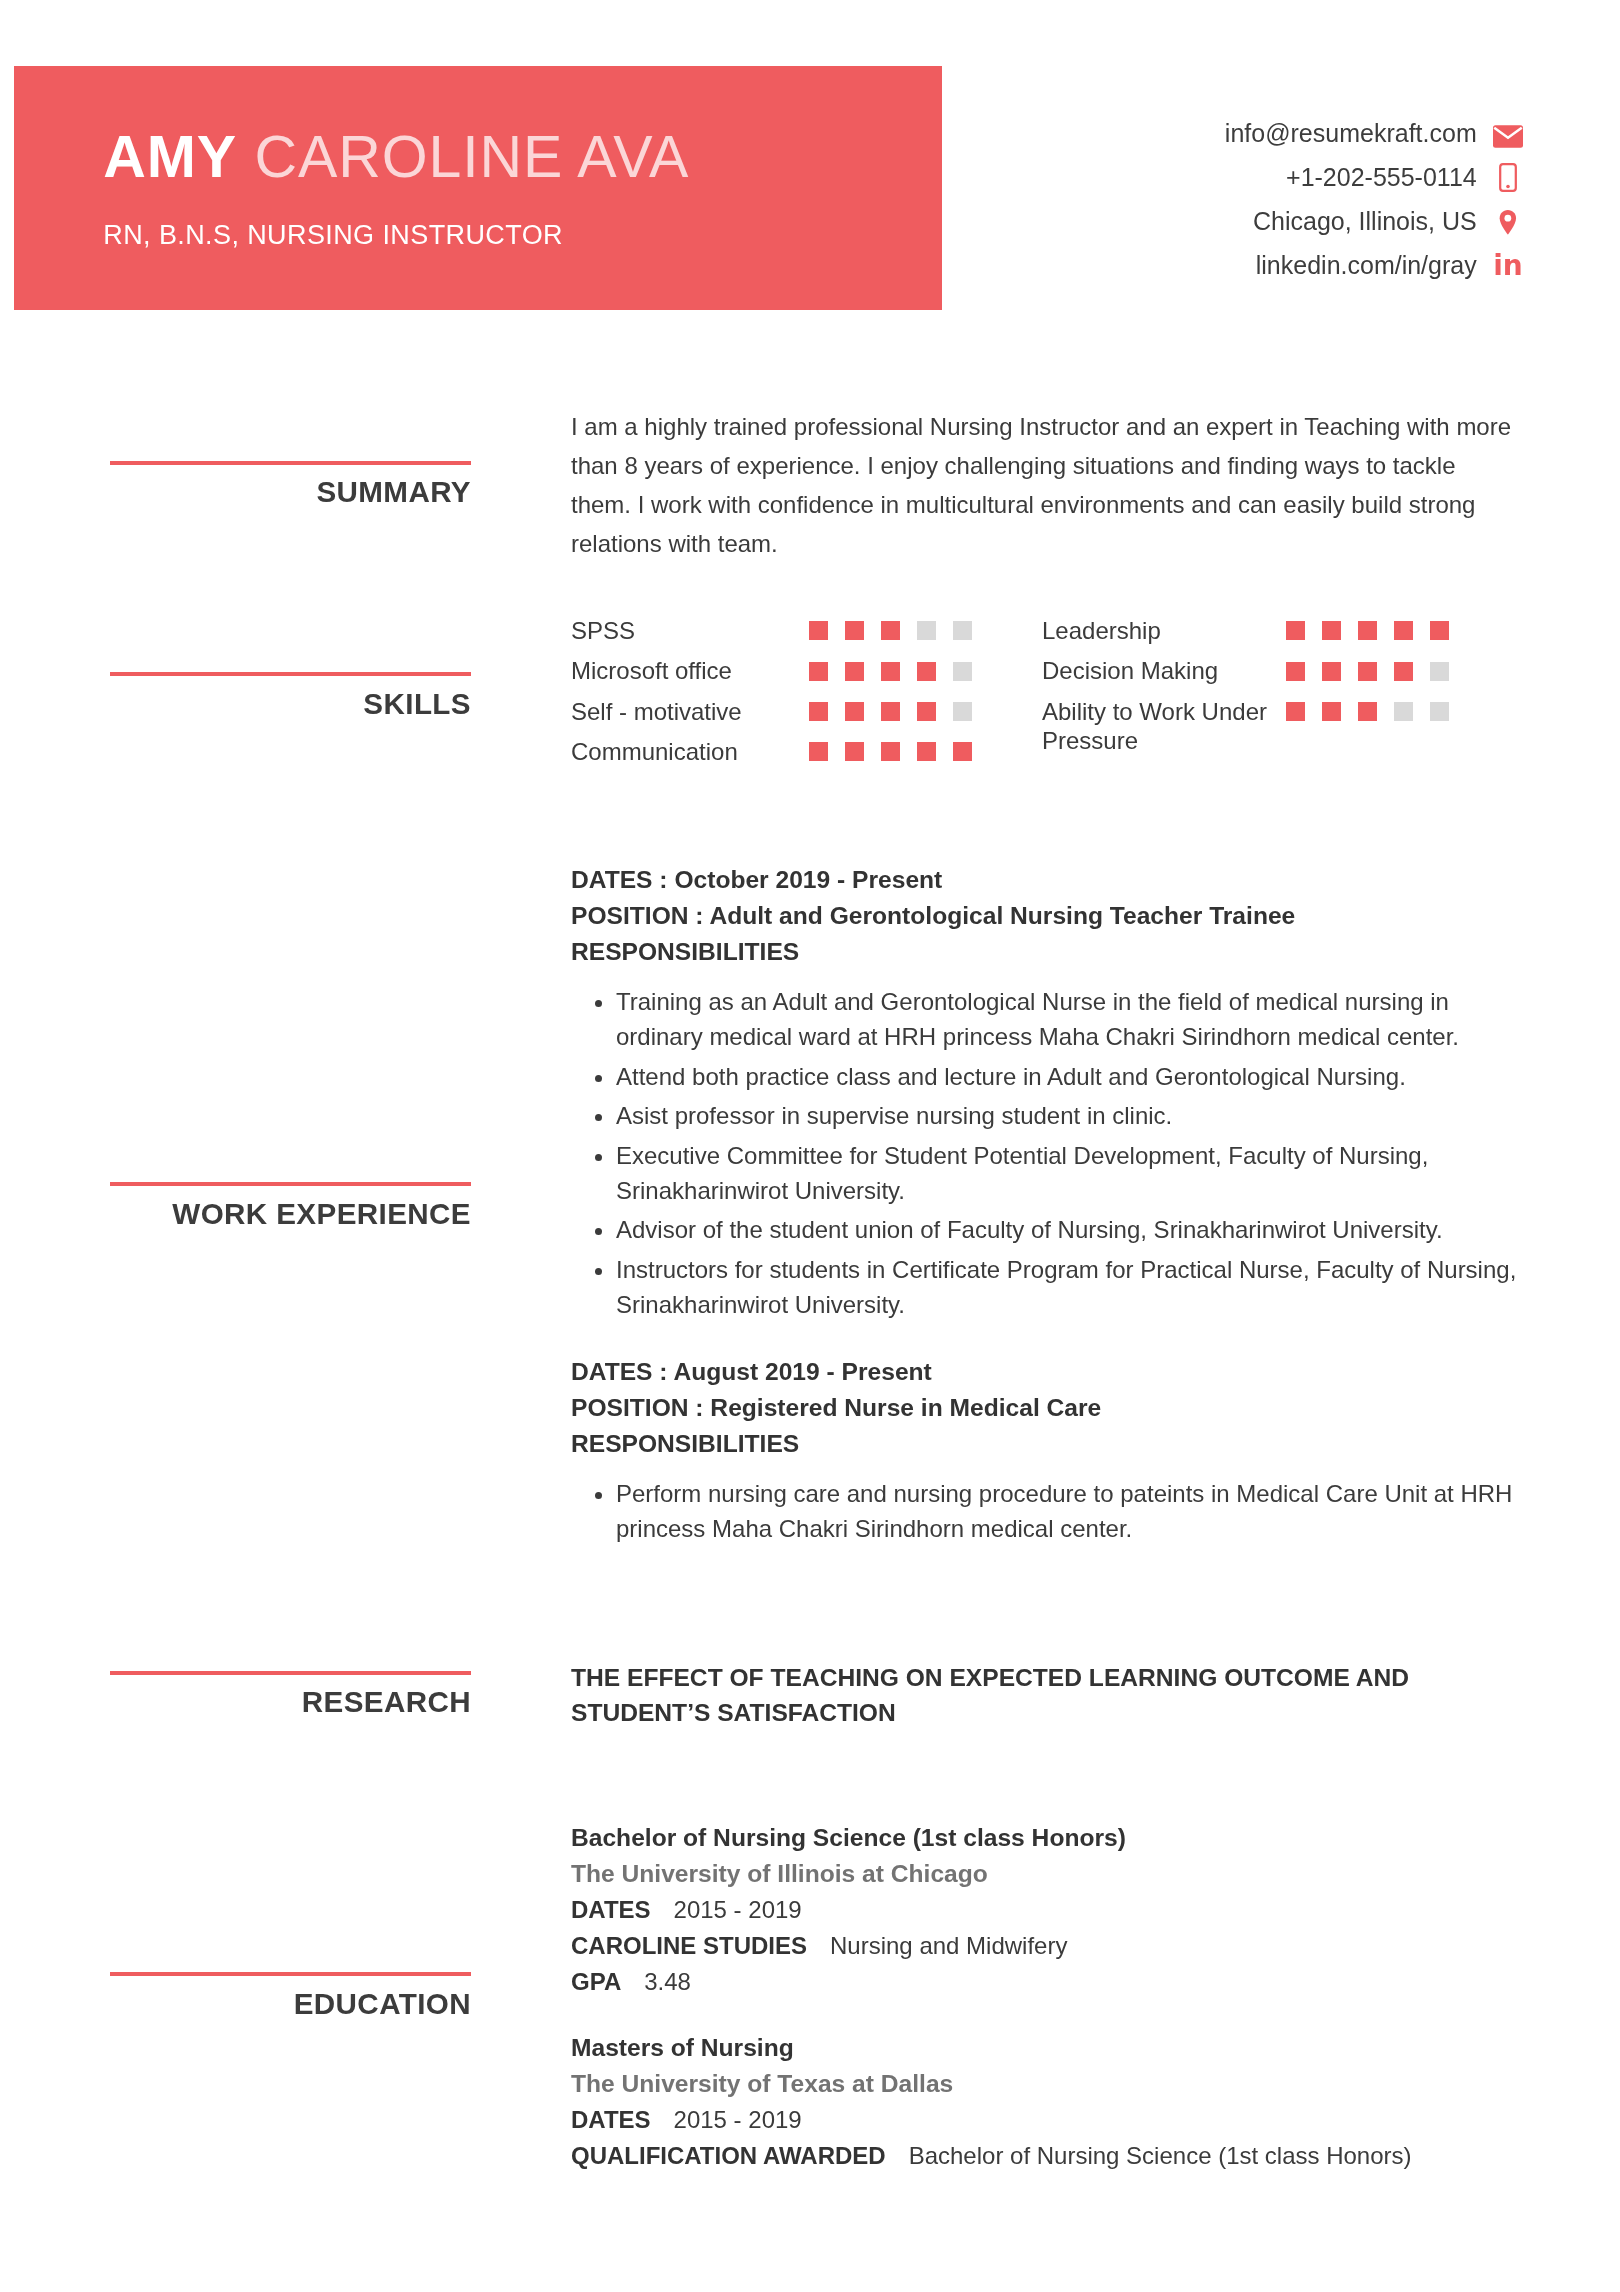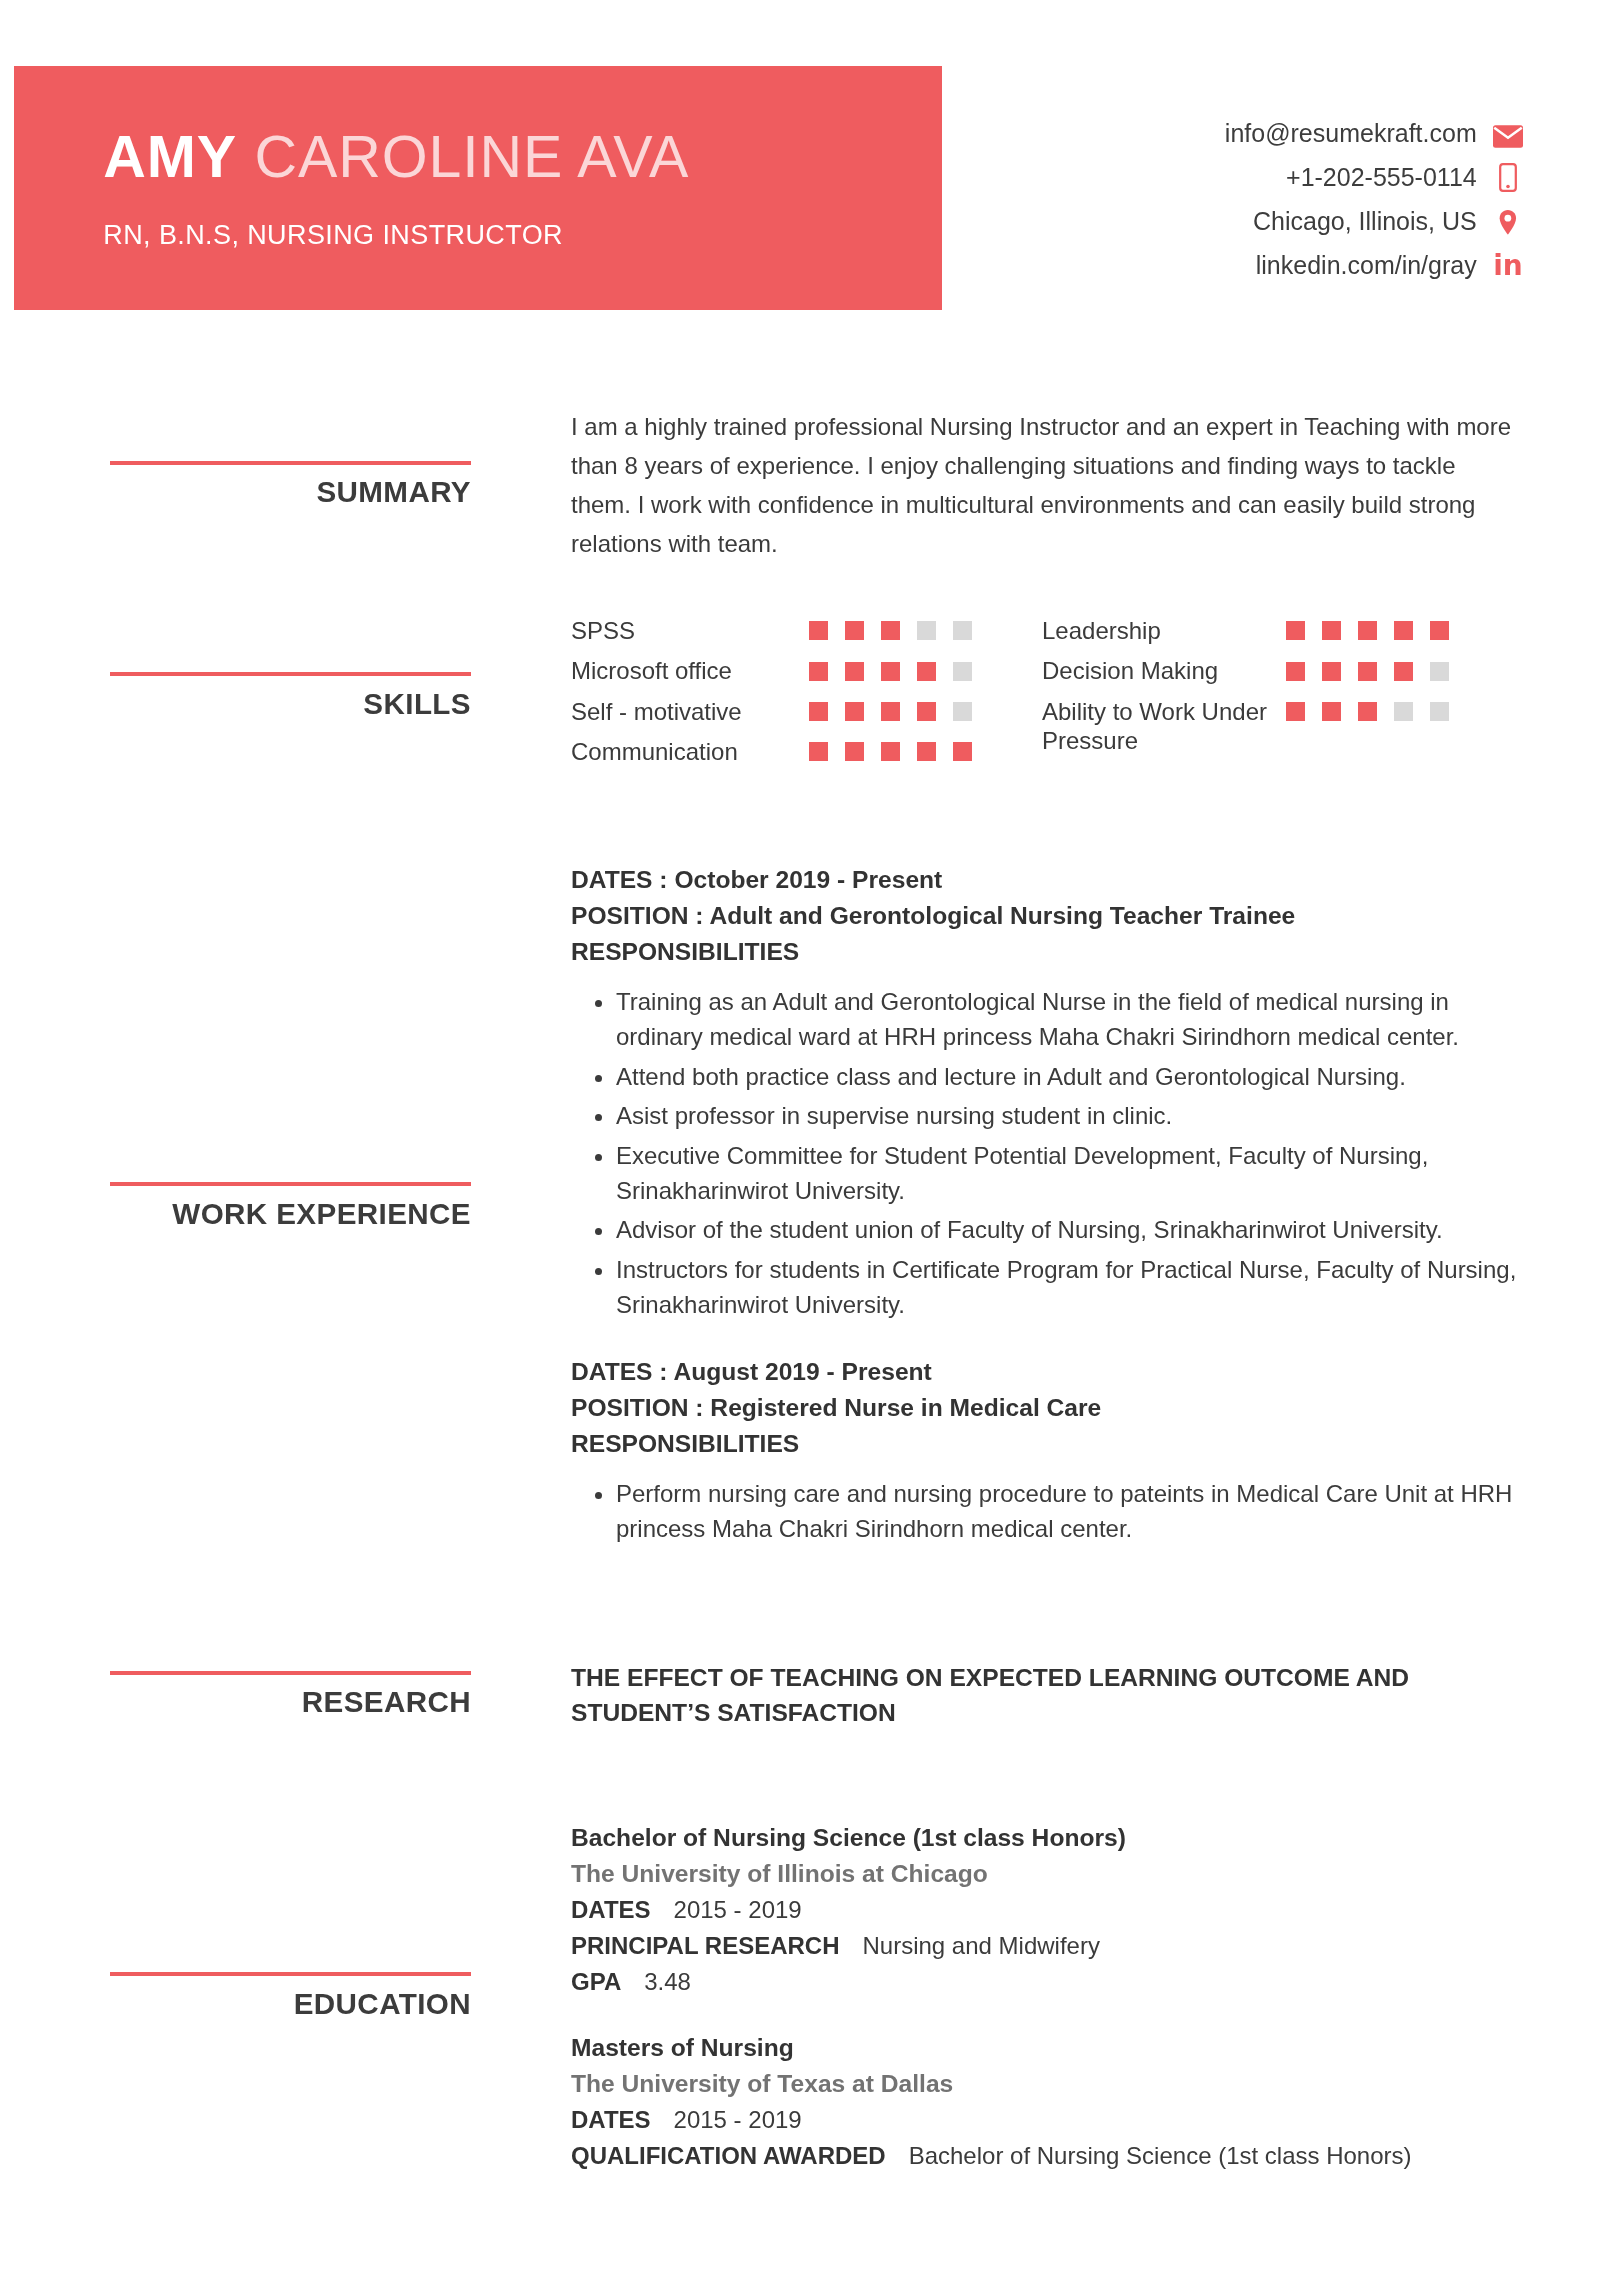--- a/index.html
+++ b/index.html
@@ -254,21 +254,21 @@
     <div class="section-label">EDUCATION</div>
     <div class="section-content">
 
       <div class="edu-block">
         <div class="edu-degree">Bachelor of Nursing Science (1st class Honors)</div>
         <div class="edu-school">The University of Illinois at Chicago</div>
         <div class="edu-line">
           <span class="edu-label">DATES</span><span class="edu-value">2015 - 2019</span>
         </div>
         <div class="edu-line">
-          <span class="edu-label">PRINCIPAL RESEARCH</span><span class="edu-value">Nursing and Midwifery</span>
+          <span class="edu-label">CAROLINE STUDIES</span><span class="edu-value">Nursing and Midwifery</span>
         </div>
         <div class="edu-line">
           <span class="edu-label">GPA</span><span class="edu-value">3.48</span>
         </div>
       </div>
 
       <div class="edu-block">
         <div class="edu-degree">Masters of Nursing</div>
         <div class="edu-school">The University of Texas at Dallas</div>
         <div class="edu-line">

